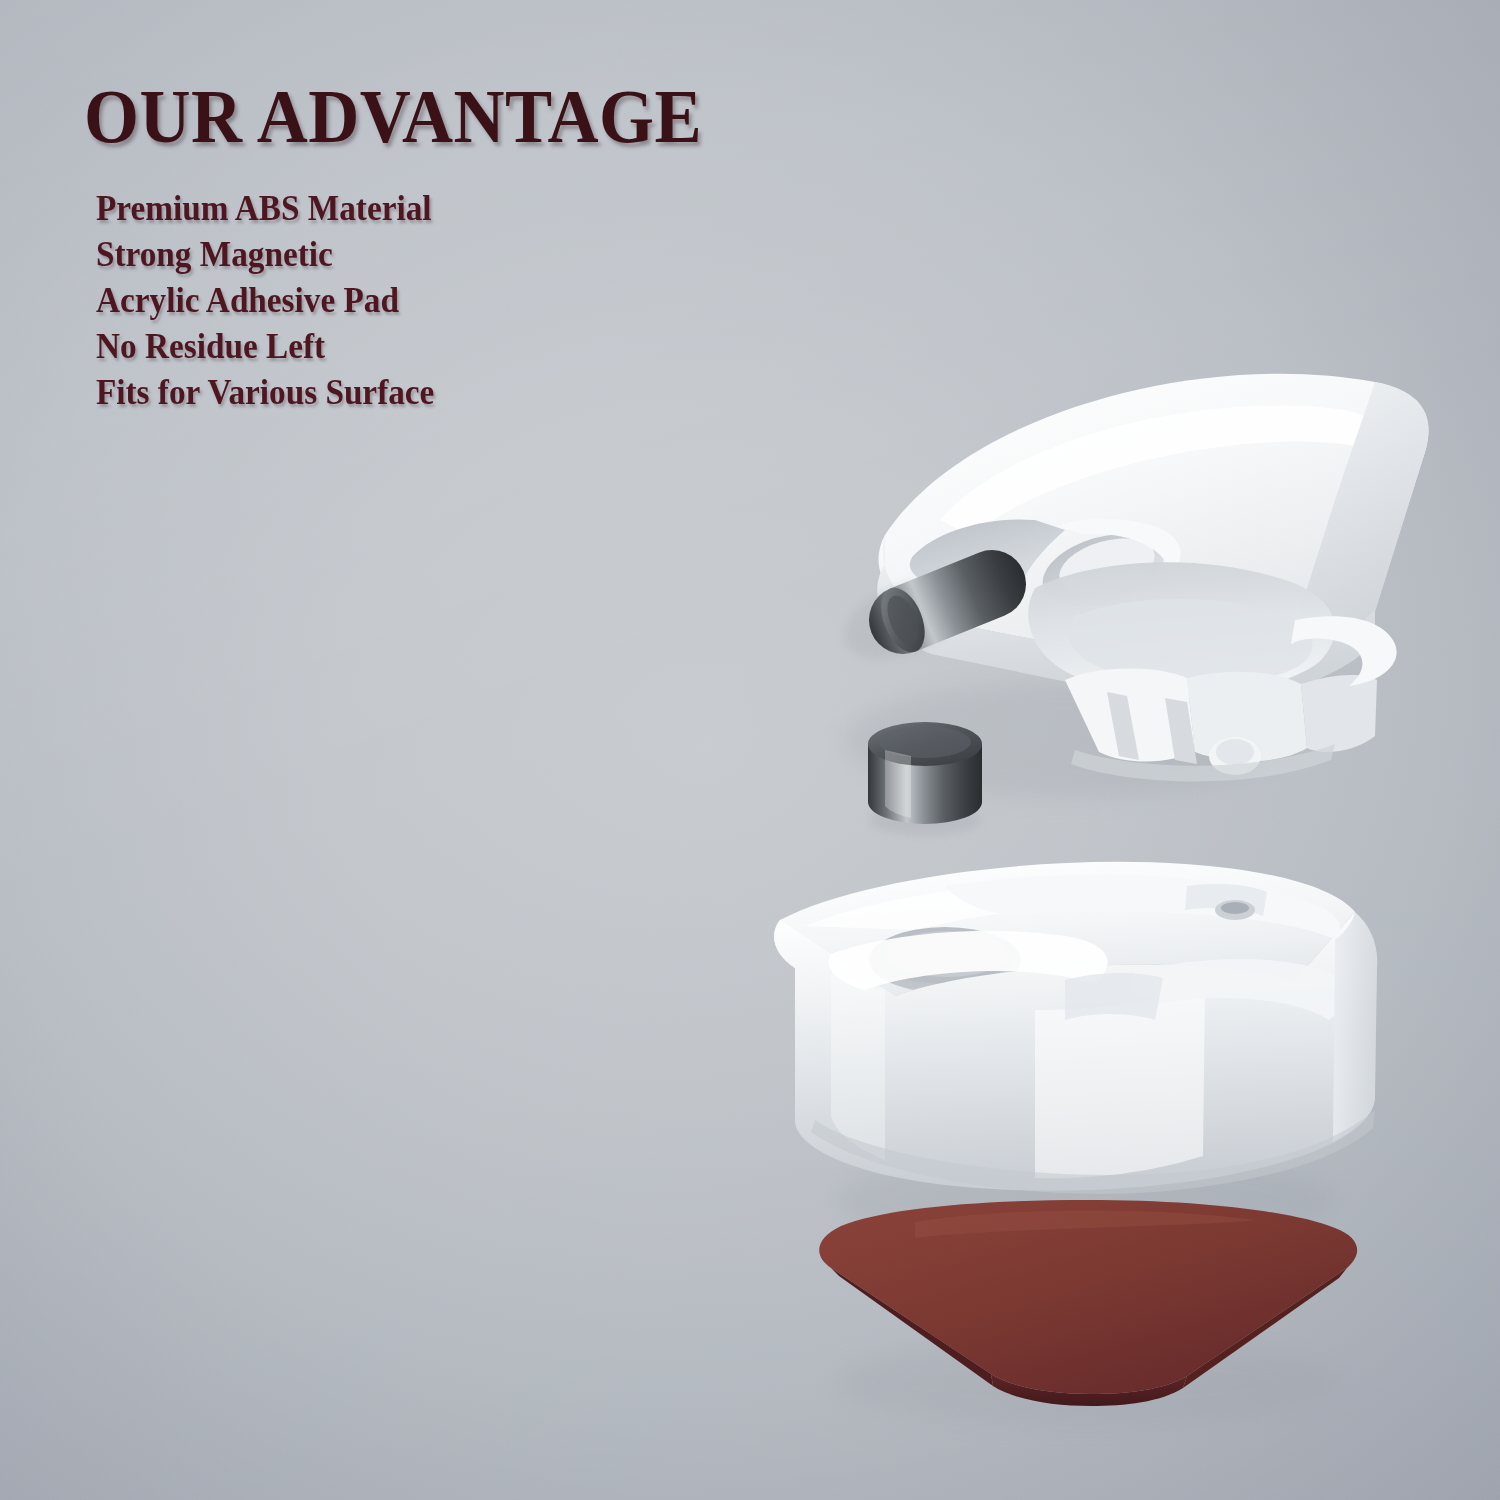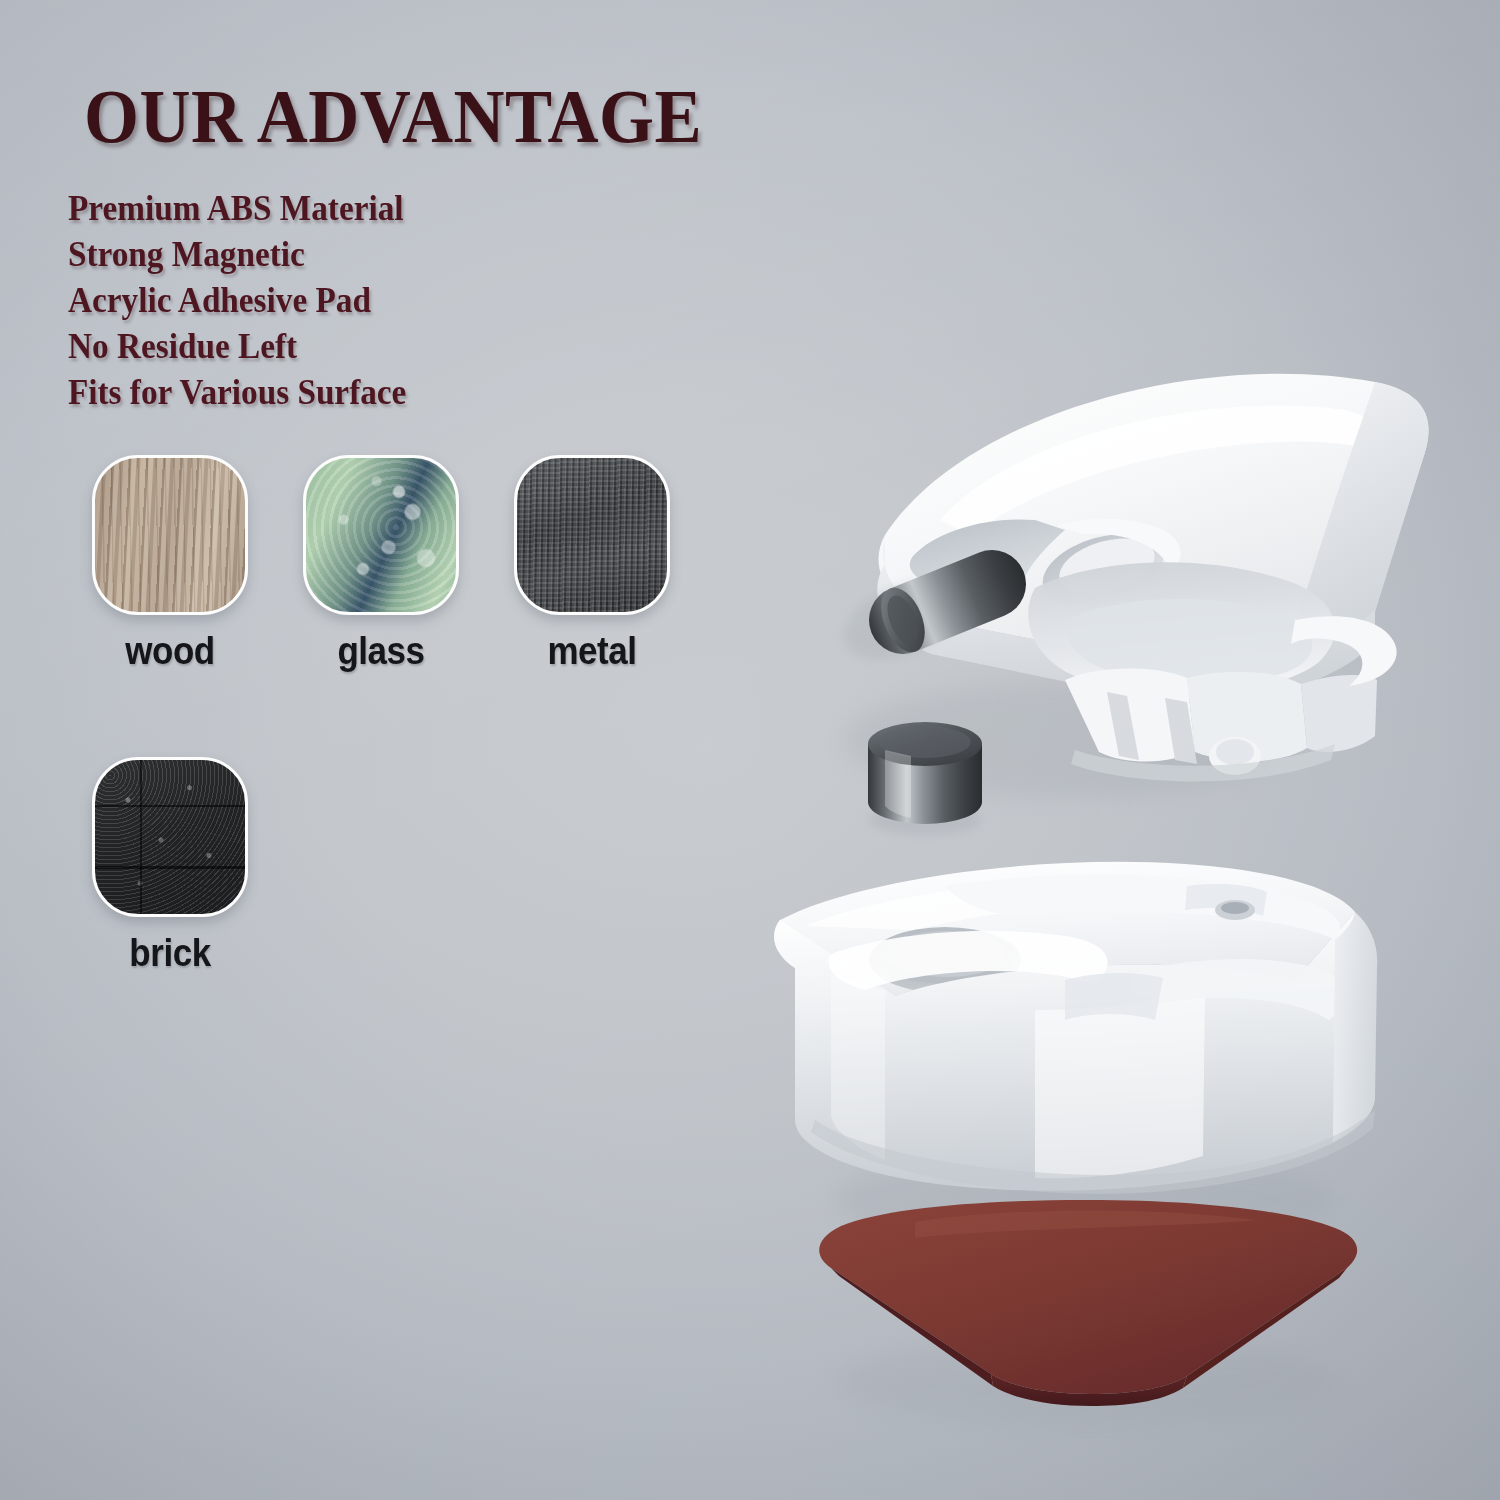--- a/index.html
+++ b/index.html
@@ -29,21 +29,21 @@
     font-size:76px;
     line-height:80px;
     letter-spacing:.5px;
     color:#3b1118;
     transform:scaleX(.93);
     transform-origin:left center;
     text-shadow:3px 4px 4px rgba(60,45,50,.38);
     white-space:nowrap;
   }
   #features{
-    position:absolute; left:68px; top:186px;
+    position:absolute; left:96px; top:186px;
     width:640px;
   }
   .feature-line{
     font-family:"Liberation Serif", serif;
     font-weight:700;
     font-size:35px;
     line-height:46px;
     color:#4e1620;
     transform:scaleX(.95);
     transform-origin:left center;
@@ -170,43 +170,25 @@
 <div id="features">
   <div class="feature-line">Premium ABS Material</div>
   <div class="feature-line">Strong Magnetic</div>
   <div class="feature-line">Acrylic Adhesive Pad</div>
   <div class="feature-line">No Residue Left</div>
   <div class="feature-line">Fits for Various Surface</div>
 </div>
 
 <div id="swatch-grid">
 
-  <div class="swatch-row">
-    <div class="swatch-cell">
-      <div class="swatch-tile tex-wood"></div>
-      <div class="swatch-label">wood</div>
-    </div>
-    <div class="swatch-cell">
-      <div class="swatch-tile tex-glass"></div>
-      <div class="swatch-label">glass</div>
-    </div>
-    <div class="swatch-cell">
-      <div class="swatch-tile tex-metal"></div>
-      <div class="swatch-label">metal</div>
-    </div>
-  </div>
 
   <div class="swatch-row">
   </div>
 
   <div class="swatch-row">
-    <div class="swatch-cell">
-      <div class="swatch-tile tex-brick"></div>
-      <div class="swatch-label">brick</div>
-    </div>
   </div>
 
 </div>
 
 <div id="product">
 <svg viewBox="0 0 700 1130" xmlns="http://www.w3.org/2000/svg">
   <defs>
     <linearGradient id="gTop" x1="0" y1="0" x2="0.6" y2="1">
       <stop offset="0%" stop-color="#ffffff"></stop>
       <stop offset="45%" stop-color="#f7f8f9"></stop>

